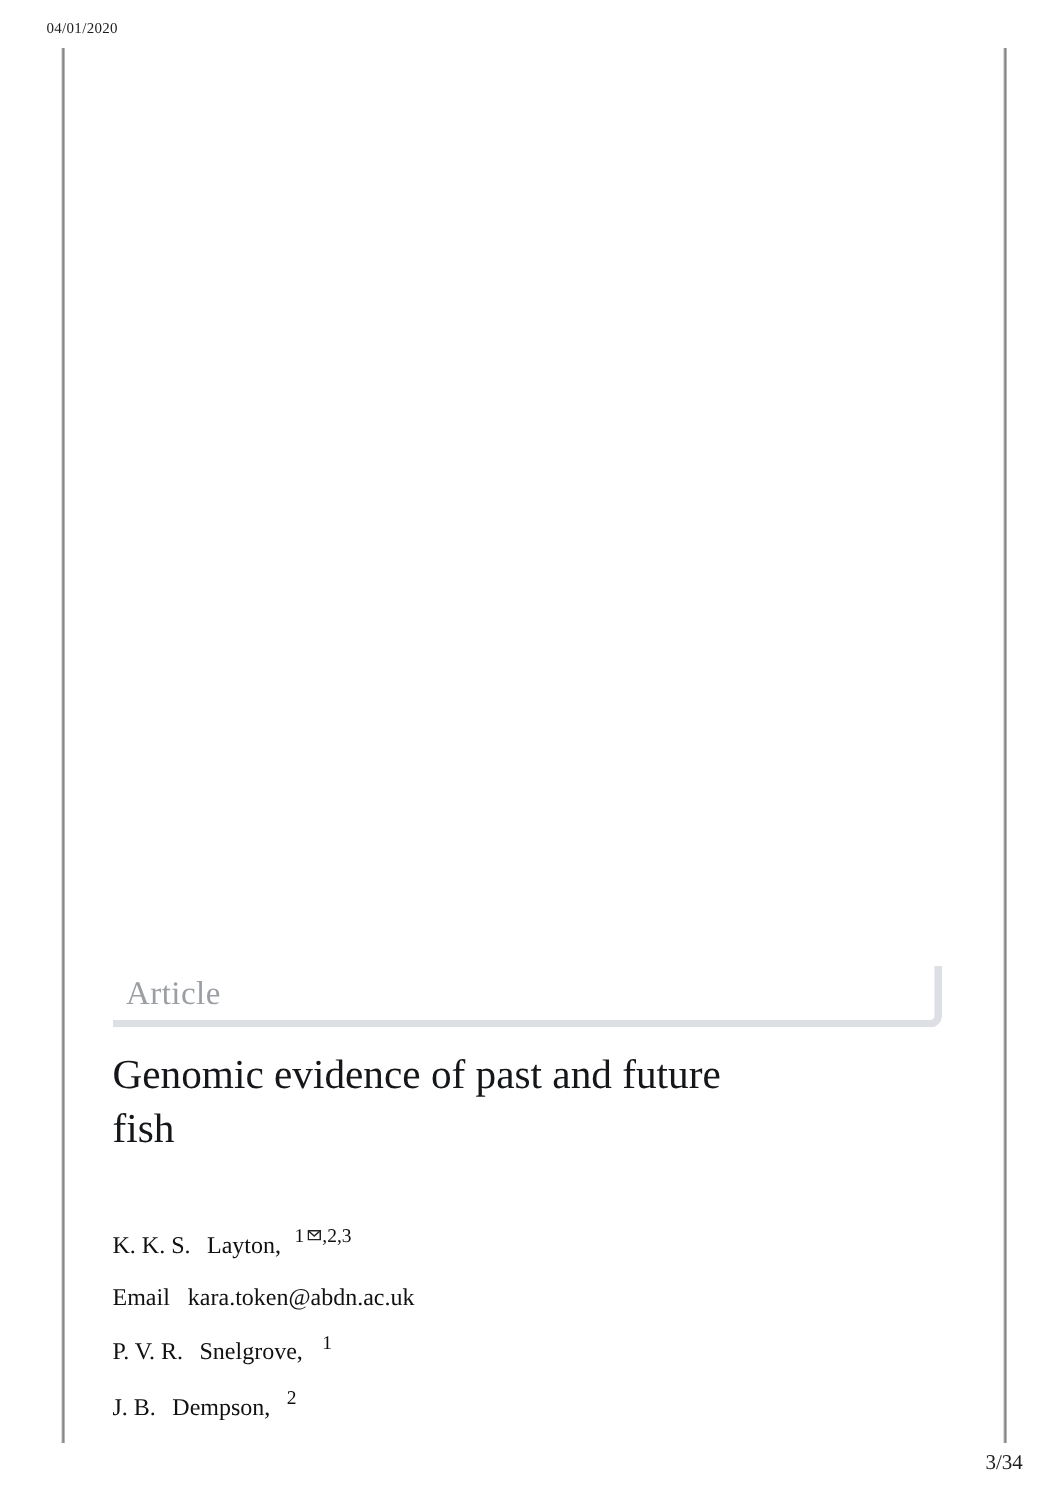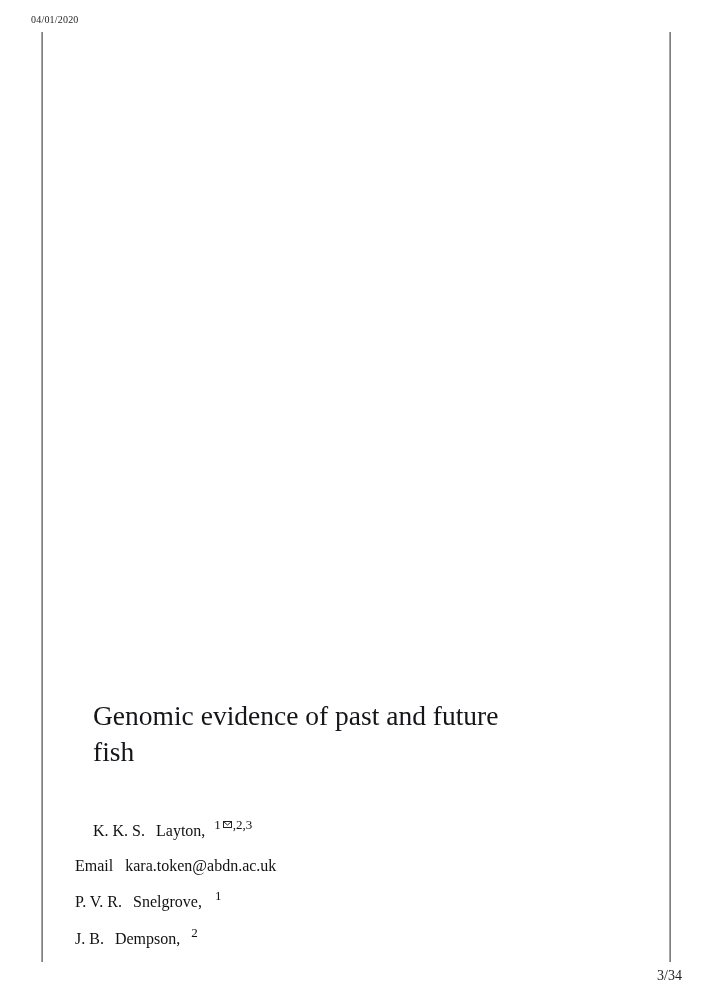--- a/index.html
+++ b/index.html
@@ -50,32 +50,31 @@
   }
   .article-title {
     position: absolute;
     left: 75px;
     top: 698px;
     width: 580px;
     font-size: 27.5px;
     line-height: 36px;
     color: #141619;
     font-weight: 400;
-    margin-left: 18px;
   }
   .authors {
     position: absolute;
     left: 75px;
     top: 820px;
     width: 560px;
     font-size: 16px;
     color: #111111;
   }
   .author-row { position: absolute; left: 0; white-space: nowrap; }
-  .author-row.a0 { top: 2px; margin-left: 18px; }
+  .author-row.a0 { top: 2px; }
   .email-row     { position: absolute; left: 0; top: 37px; white-space: nowrap; }
   .author-row.a1 { top: 73px; }
   .author-row.a2 { top: 110px; text-align: right; }
   .family { margin-left: 11px; }
   .sup {
     font-size: 13px;
     position: relative;
     top: -7px;
     margin-left: 9px;
     white-space: nowrap;
@@ -106,20 +105,23 @@
 </head>
 <body>
 
 <div class="page">
 
   <div class="print-date">04/01/2020</div>
 
   <div class="frame-line left"></div>
   <div class="frame-line right"></div>
 
+  <div class="kicker-box">
+    <span class="kicker-label">Article</span>
+  </div>
 
   <h1 class="article-title">
     <span style="display:block">Genomic evidence of past and future</span>
     <span style="display:block">fish</span>
   </h1>
 
   <div class="authors">
 
     <div class="author-row a0">
       <span>K. K. S.</span><span class="family">Layton,</span><span class="sup"><span class="sup-part">1</span><span class="email-icon-svg"><svg width="9" height="7" viewBox="0 0 9 7">

